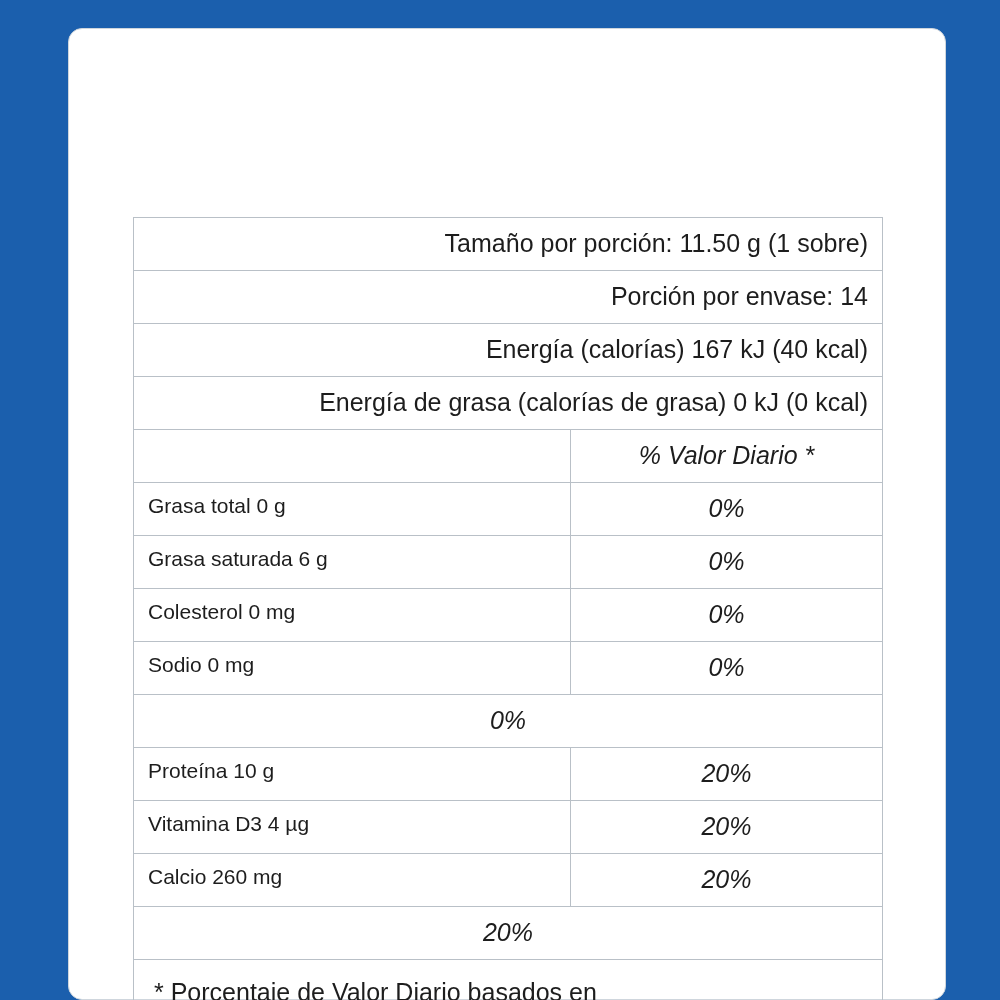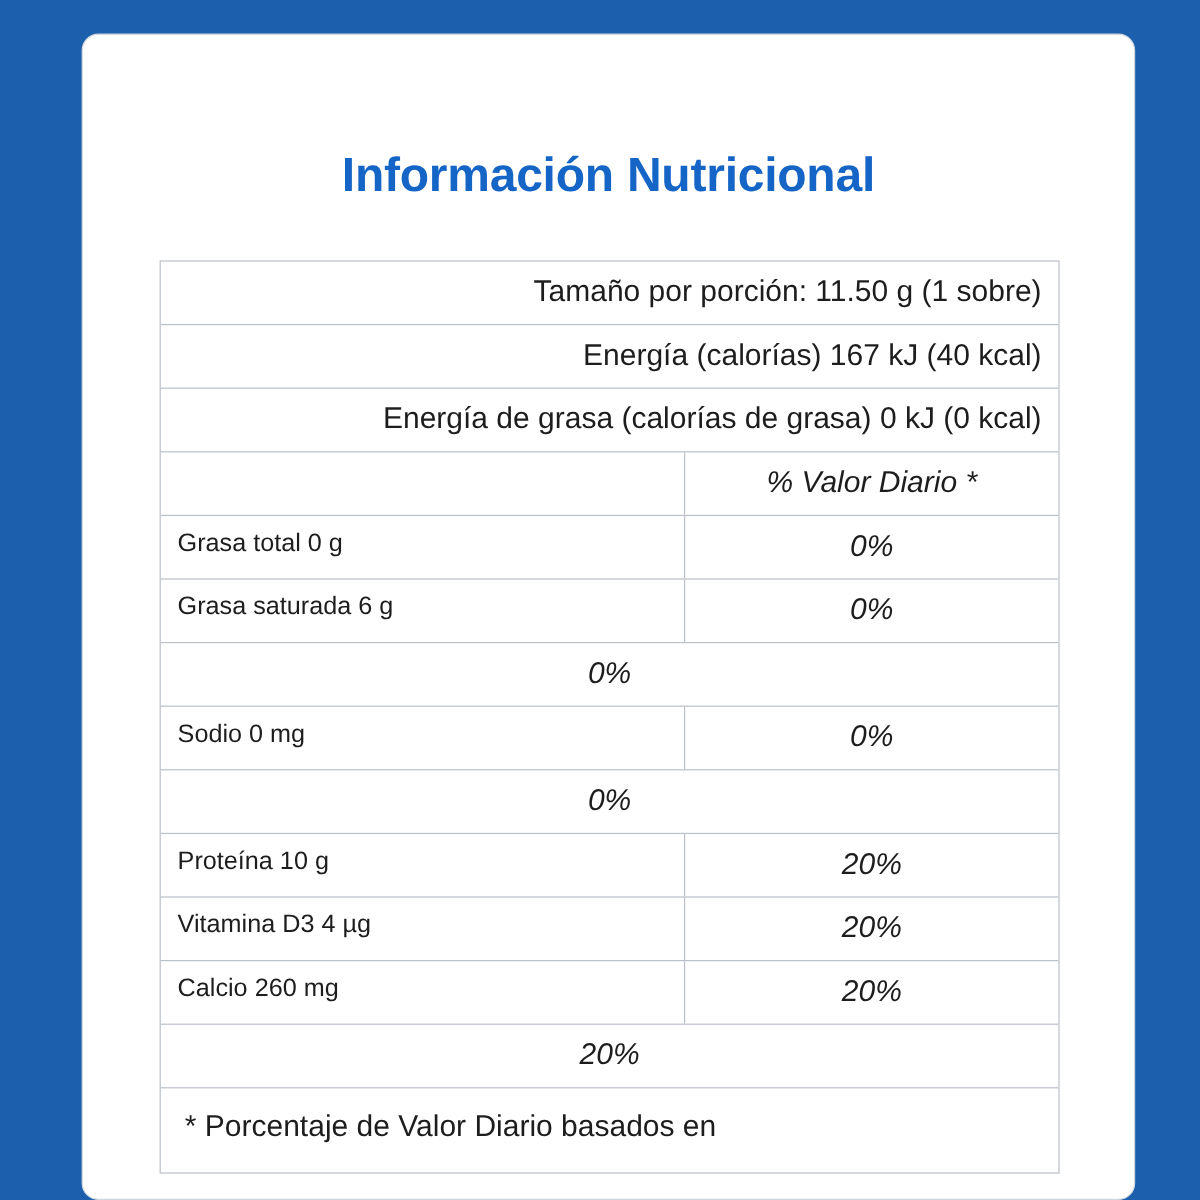--- a/index.html
+++ b/index.html
@@ -95,26 +95,28 @@
   }
   .footnote div {
     white-space: nowrap;
   }
 </style>
 </head>
 <body>
 
 <div class="panel">
 
-  <div class="title">Información Nutricional</div>
 
   <div class="table-wrap">
 
     <div class="row">
       <div class="cell-full">Tamaño por porción: 11.50 g (1 sobre)</div>
+    </div>
+    <div class="row">
+      <div class="cell-full">Porción por envase: 14</div>
     </div>
     <div class="row">
       <div class="cell-full">Energía (calorías) 167 kJ (40 kcal)</div>
     </div>
     <div class="row">
       <div class="cell-full">Energía de grasa (calorías de grasa) 0 kJ (0 kcal)</div>
     </div>
 
     <div class="row header-row">
       <div class="cell-left"></div>
@@ -123,20 +125,21 @@
 
     <div class="row">
       <div class="cell-left">Grasa total 0 g</div>
       <div class="cell-right">0%</div>
     </div>
     <div class="row">
       <div class="cell-left">Grasa saturada 6 g</div>
       <div class="cell-right">0%</div>
     </div>
     <div class="row">
+      <div class="cell-left">Colesterol 0 mg</div>
       <div class="cell-right">0%</div>
     </div>
     <div class="row">
       <div class="cell-left">Sodio 0 mg</div>
       <div class="cell-right">0%</div>
     </div>
     <div class="row">
       <div class="cell-right">0%</div>
     </div>
     <div class="row">

